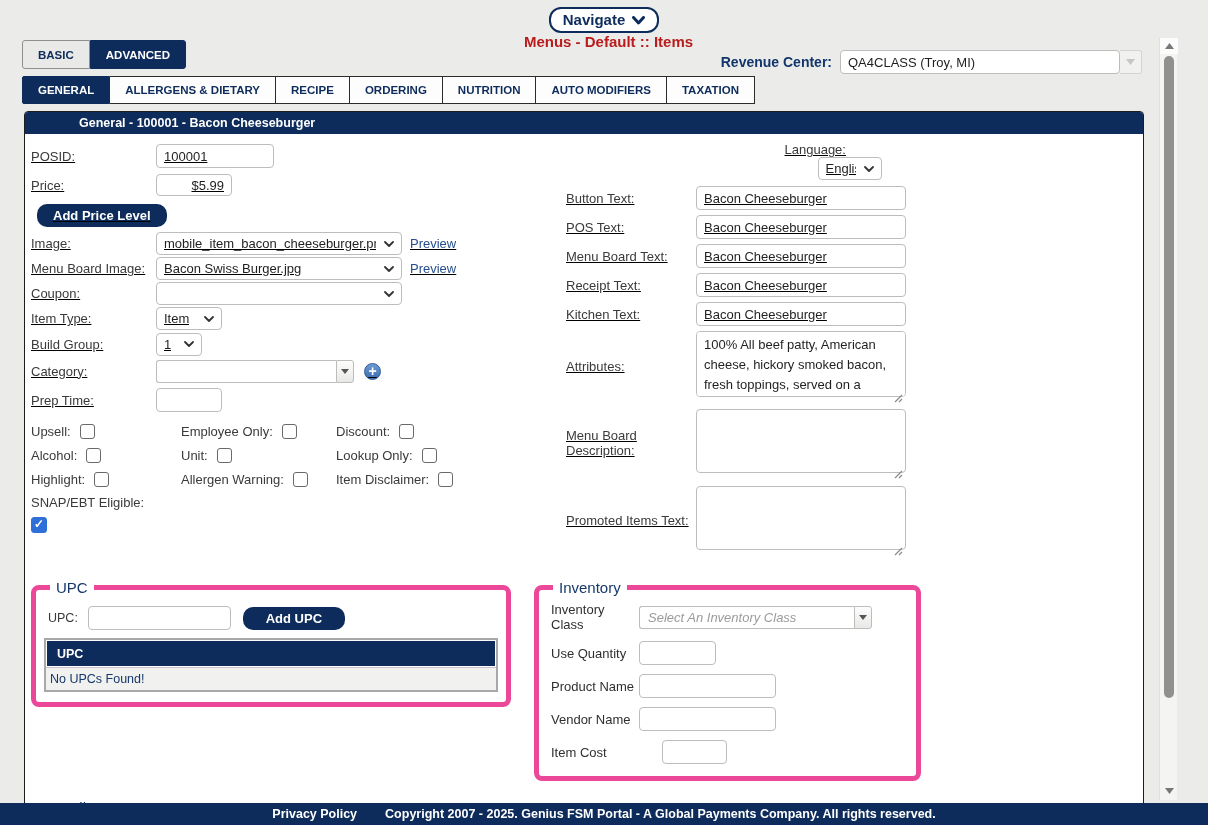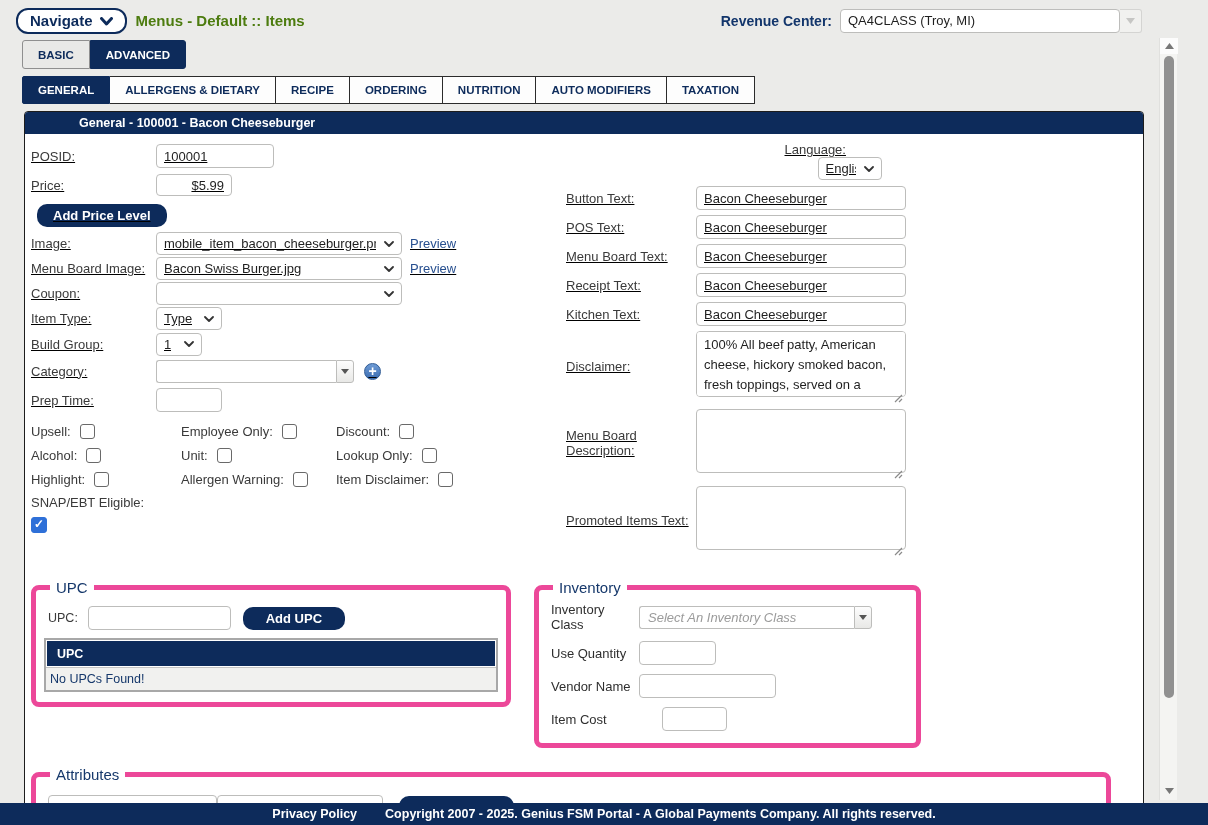--- a/index.html
+++ b/index.html
@@ -1,25 +1,25 @@
 <!DOCTYPE html>
 <html><head>
 <meta charset="utf-8">
 <style>
   * { box-sizing: border-box; margin: 0; padding: 0; }
   html,body { width:1208px; height:825px; }
   body { font-family:"Liberation Sans", sans-serif; background:#ebebe9; }
   .page { position:relative; width:1208px; height:825px; overflow:hidden; background:#ebebe9; }
 
   
-  .tophdr { display:flex; align-items:center; padding:7px 16px 0 16px; height:34px; }
+  .tophdr { display:flex; align-items:center; padding:7px 16px 0 16px; height:34px;flex-direction:column; }
   .nav-btn { display:flex; align-items:center; gap:7px; background:#fff; border:2px solid #0d2b5b;
              border-radius:12px; padding:2px 12px 3px 12px; color:#0d2b5b; font-weight:bold;
              font-size:15px; cursor:pointer; }
-  .page-title { margin-left:9px; color:#4d7c0f; font-weight:bold; font-size:15px; }
+  .page-title { margin-left:9px; color:#b91c1c; font-weight:bold; font-size:15px; }
   .rc-group { margin-left:auto; display:flex; align-items:center; margin-right:50px; }
   .rc-label { color:#12356b; font-weight:bold; font-size:14px; margin-right:8px; }
   .rc-input { width:280px; height:24px; border:1px solid #c9c9c7; border-radius:3px 0 0 3px;
               padding:0 8px; font-size:13px; color:#a2a2a2; background:#fff;
               font-family:"Liberation Sans", sans-serif; }
   .rc-arrow { width:22px; height:24px; background:#f1f1ef; border:1px solid #d4d4d2; border-left:none;
               display:flex; align-items:center; justify-content:center; border-radius:0 3px 3px 0; }
 
   
   .tabs { display:flex; margin:6px 0 0 22px; }
@@ -240,21 +240,21 @@
                 <svg width="10" height="6" viewBox="0 0 10 6">
                     <path d="M1 1 L5 5 L9 1" fill="none" stroke="#333" stroke-width="1.8" stroke-linecap="round" stroke-linejoin="round"></path>
                   </svg>
               </span>
             </span>
           </div>
 
           <div class="frow">
             <span class="lbl">Item Type:</span>
             <span class="sel w-itemtype">
-              <span class="sel-text">Type</span>
+              <span class="sel-text">Item</span>
               <span class="chev">
                 <svg width="10" height="6" viewBox="0 0 10 6">
                     <path d="M1 1 L5 5 L9 1" fill="none" stroke="#333" stroke-width="1.8" stroke-linecap="round" stroke-linejoin="round"></path>
                   </svg>
               </span>
             </span>
           </div>
 
 
           <div class="frow" style="min-height:24px;">
@@ -361,21 +361,21 @@
           <div class="frow frow-r">
             <span class="lbl">Receipt Text:</span>
             <input type="text" value="Bacon Cheeseburger" style="">
           </div>
           <div class="frow frow-r">
             <span class="lbl">Kitchen Text:</span>
             <input type="text" value="Bacon Cheeseburger" style="">
           </div>
 
           <div class="frow frow-r" style="margin-bottom:8px;">
-            <span class="lbl">Disclaimer:</span>
+            <span class="lbl">Attributes:</span>
             <span class="ta-wrap">
               <textarea class="desc-ta" style="">100% All beef patty, American cheese, hickory smoked bacon, fresh toppings, served on a freshly baked bun.</textarea>
               <span class="ta-handle">
                 <svg width="9" height="9" viewBox="0 0 9 9">
                     <path d="M8 1 L1 8 M8 5 L5 8" stroke="#8a8a8a" stroke-width="1.2"></path>
                   </svg>
               </span>
             </span>
           </div>
 
@@ -428,20 +428,24 @@
               <span class="combo-btn">
                 <svg width="8" height="5" viewBox="0 0 8 5">
                     <path d="M0 0 L8 0 L4 5 Z" fill="#555"></path>
                   </svg>
               </span>
             </span>
           </div>
           <div class="inv-row">
             <span class="inv-lbl">Use Quantity</span>
             <input type="text" class="w-qty" value="" style="">
+          </div>
+          <div class="inv-row">
+            <span class="inv-lbl">Product Name</span>
+            <input type="text" class="w-name" value="" style="">
           </div>
           <div class="inv-row">
             <span class="inv-lbl">Vendor Name</span>
             <input type="text" class="w-name" value="" style="">
           </div>
           <div class="inv-row" style="margin-bottom:2px;gap:23px;">
             <span class="inv-lbl">Item Cost</span>
             <input type="text" class="w-cost" value="" style="">
           </div>
         </fieldset>

